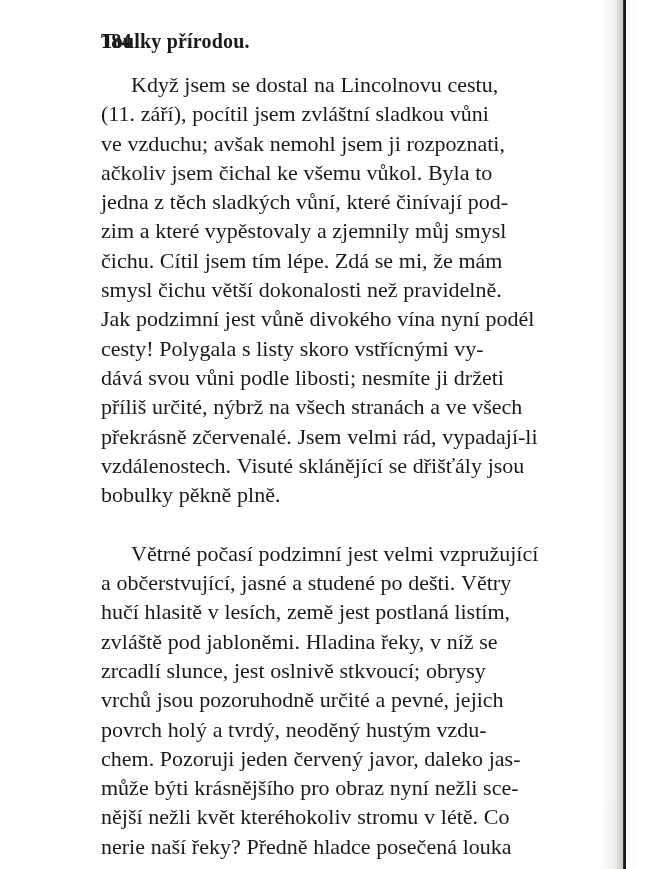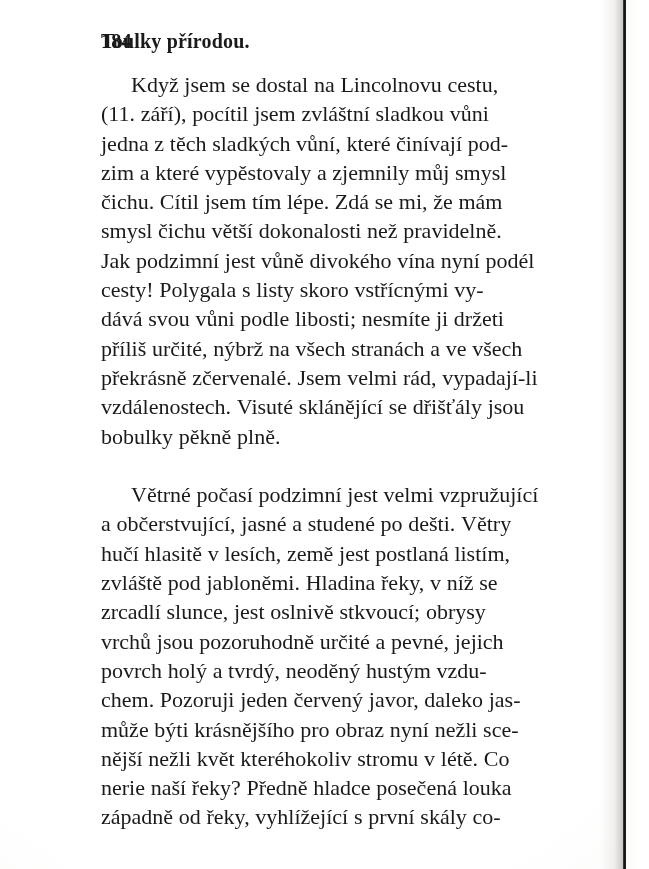--- a/index.html
+++ b/index.html
@@ -151,20 +151,22 @@
 
     <div class="runhead">
       <span class="folio">184</span>
       <span class="runtitle">Toulky přírodou.</span>
     </div>
 
     <div class="textblock">
       <p class="para">
           <span class="line"><span class="indent"></span><span class="w">Když</span> <span class="w">jsem</span> <span class="w">se</span> <span class="w">dostal</span> <span class="w">na</span> <span class="w">Lincolnovu</span> <span class="w">cestu,</span></span>
           <span class="line"><span class="w">(11.</span> <span class="w">září),</span> <span class="w">pocítil</span> <span class="w">jsem</span> <span class="w">zvláštní</span> <span class="w">sladkou</span> <span class="w">vůni</span></span>
+          <span class="line"><span class="w">ve</span> <span class="w">vzduchu;</span> <span class="w">avšak</span> <span class="w">nemohl</span> <span class="w">jsem</span> <span class="w">ji</span> <span class="w">rozpoznati,</span></span>
+          <span class="line"><span class="w">ačkoliv</span> <span class="w">jsem</span> <span class="w">čichal</span> <span class="w">ke</span> <span class="w">všemu</span> <span class="w">vůkol.</span> <span class="w">Byla</span> <span class="w">to</span></span>
           <span class="line"><span class="w">jedna</span> <span class="w">z</span> <span class="w">těch</span> <span class="w">sladkých</span> <span class="w">vůní,</span> <span class="w">které</span> <span class="w">činívají</span> <span class="w">pod-</span></span>
           <span class="line"><span class="w">zim</span> <span class="w">a</span> <span class="w">které</span> <span class="w">vypěstovaly</span> <span class="w">a</span> <span class="w">zjemnily</span> <span class="w">můj</span> <span class="w">smysl</span></span>
           <span class="line"><span class="w">čichu.</span> <span class="w">Cítil</span> <span class="w">jsem</span> <span class="w">tím</span> <span class="w">lépe.</span> <span class="w">Zdá</span> <span class="w">se</span> <span class="w">mi,</span> <span class="w">že</span> <span class="w">mám</span></span>
           <span class="line"><span class="w">smysl</span> <span class="w">čichu</span> <span class="w">větší</span> <span class="w">dokonalosti</span> <span class="w">než</span> <span class="w">pravidelně.</span></span>
           <span class="line"><span class="w">Jak</span> <span class="w">podzimní</span> <span class="w">jest</span> <span class="w">vůně</span> <span class="w">divokého</span> <span class="w">vína</span> <span class="w">nyní</span> <span class="w">podél</span></span>
           <span class="line"><span class="w">cesty!</span> <span class="w">Polygala</span> <span class="w">s</span> <span class="w">listy</span> <span class="w">skoro</span> <span class="w">vstřícnými</span> <span class="w">vy-</span></span>
           <span class="line"><span class="w">dává</span> <span class="w">svou</span> <span class="w">vůni</span> <span class="w">podle</span> <span class="w">libosti;</span> <span class="w">nesmíte</span> <span class="w">ji</span> <span class="w">držeti</span></span>
           <span class="line"><span class="w">příliš</span> <span class="w">určité,</span> <span class="w">nýbrž</span> <span class="w">na</span> <span class="w">všech</span> <span class="w">stranách</span> <span class="w">a</span> <span class="w">ve</span> <span class="w">všech</span></span>
           <span class="line"><span class="w">překrásně</span> <span class="w">zčervenalé.</span> <span class="w">Jsem</span> <span class="w">velmi</span> <span class="w">rád,</span> <span class="w">vypadají-li</span></span>
           <span class="line"><span class="w">vzdálenostech.</span> <span class="w">Visuté</span> <span class="w">sklánějící</span> <span class="w">se</span> <span class="w">dřišťály</span> <span class="w">jsou</span></span>

